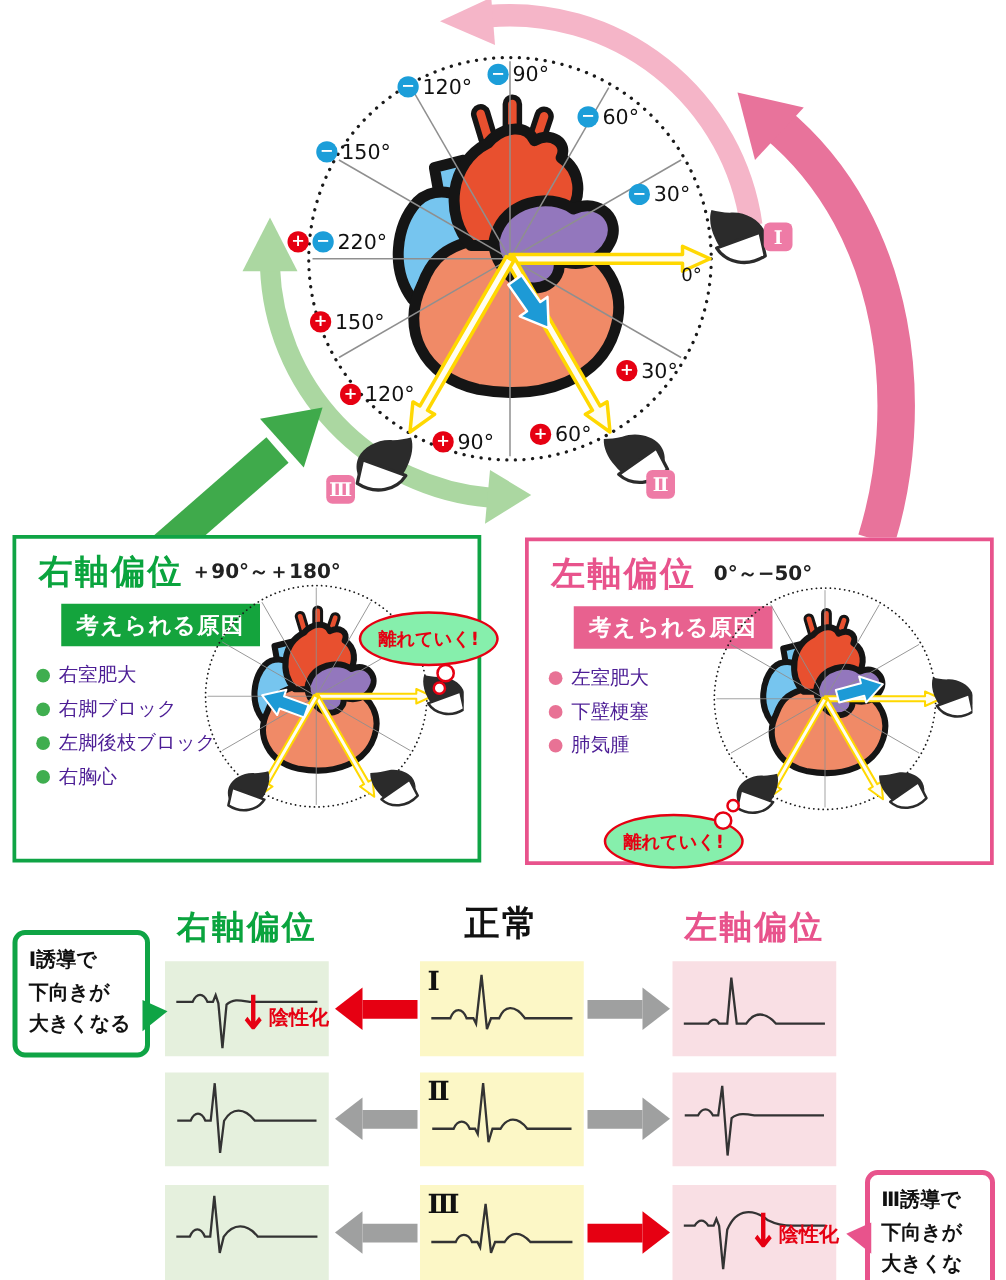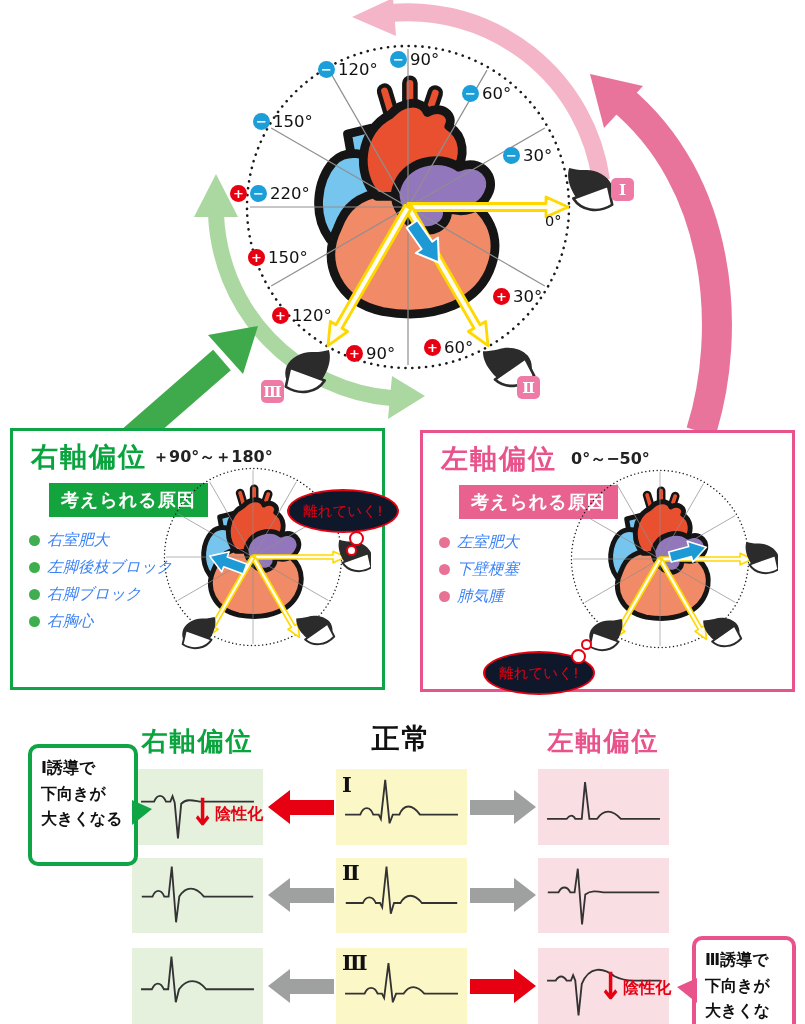--- a/index.html
+++ b/index.html
@@ -26,27 +26,27 @@
   .box-title{position:absolute;left:18px;top:8px;font-size:27px;font-weight:bold;letter-spacing:2px;}
   .box-title.green{color:#0aa43e;}
   .box-title.pink{color:#e8538c;}
   .box-range{position:absolute;font-size:16px;font-weight:bold;color:#222;}
   .cause-badge{position:absolute;left:36px;top:52px;color:#fff;font-weight:bold;font-size:18px;
                padding:5px 12px;letter-spacing:1px;}
   .cause-badge.green{background:#14a43d;}
   .cause-badge.pink{background:#e8618f;}
   .cause-list{position:absolute;left:16px;top:96px;list-style:none;margin:0;padding:0;}
   .cause-list li{display:flex;align-items:center;gap:7px;font-size:15.5px;font-weight:500;
-                 color:#3b82f6;height:27px;font-style:italic;}
+                 color:#4c1d95;height:27px;}
   .dot{width:11px;height:11px;border-radius:50%;flex:0 0 auto;}
   .dot.green{background:#3fae4f;}
   .dot.pink{background:#e87295;}
   .mini-svg{position:absolute;}
   .bubble{position:absolute;width:108px;height:40px;border:2.5px solid #e60012;border-radius:50%;
-          background:#0f172a;color:#e60012;font-size:14.5px;font-weight:normal;
+          background:#86efac;color:#e60012;font-size:14.5px;font-weight:bold;
           display:flex;align-items:center;justify-content:center;z-index:4;}
   .bubble-dot{position:absolute;border:2px solid #e60012;border-radius:50%;background:#fff;z-index:4;}
 
   
   .col-header{position:absolute;width:131px;text-align:center;font-weight:bold;letter-spacing:2px;}
   .ecg-cell{position:absolute;width:131px;}
   .cell-green{background:#e5f0dd;}
   .cell-yellow{background:#fcf7c6;}
   .cell-pink{background:#f9dfe4;}
   .ecg-cell svg{position:absolute;left:0;top:0;}
@@ -201,25 +201,25 @@
     <div class="box-title green">右軸偏位</div>
     <div class="box-range" style="left:140px;top:16px">＋90°～＋180°</div>
     <div class="cause-badge green">考えられる原因</div>
     <ul class="cause-list">
       <li>
           <span class="dot green"></span>
           <span>右室肥大</span>
         </li>
       <li>
           <span class="dot green"></span>
+          <span>右脚ブロック</span>
+        </li>
+      <li>
+          <span class="dot green"></span>
           <span>左脚後枝ブロック</span>
-        </li>
-      <li>
-          <span class="dot green"></span>
-          <span>右脚ブロック</span>
         </li>
       <li>
           <span class="dot green"></span>
           <span>右胸心</span>
         </li>
     </ul>
     <svg class="mini-svg" style="left:128px;top:16px" width="230" height="230" viewBox="0 0 230 230">
       <use href="#heart-shape" transform="translate(111,113) scale(1.08)"></use>
       <use href="#wheel" transform="translate(112,110) scale(0.55)"></use>
       <use href="#yarrow" transform="translate(112,110) scale(0.58)"></use>
@@ -349,21 +349,21 @@
   <div class="harrow gray point-left" style="left:268px;top:969px;width:66px">
       <span class="head"></span>
       <span class="shaft"></span>
     </div>
   <div class="harrow red point-right" style="left:470px;top:969px;width:66px">
       <span class="shaft"></span>
       <span class="head"></span>
     </div>
   <div class="lead-roman" style="left:342px;top:950px">Ⅲ</div>
 
-  <div class="note-box green" style="left:28px;top:744px;width:110px;height:122px">
+  <div class="note-box green" style="left:10px;top:744px;width:110px;height:102px">
     <div>Ⅰ誘導で</div>
     <div>下向きが</div>
     <div>大きくなる</div>
     <div class="note-ptr" style="right:-18px;top:52px;border-top:9px solid transparent;border-bottom:16px solid transparent;border-left:20px solid #0fa445"></div>
   </div>
   <div class="note-box pink" style="left:692px;top:936px;width:104px;height:100px">
     <div>Ⅲ誘導で</div>
     <div>下向きが</div>
     <div>大きくなる</div>
     <div class="note-ptr" style="left:-19px;top:38px;border-top:9px solid transparent;border-bottom:16px solid transparent;border-right:20px solid #e8538c"></div>

